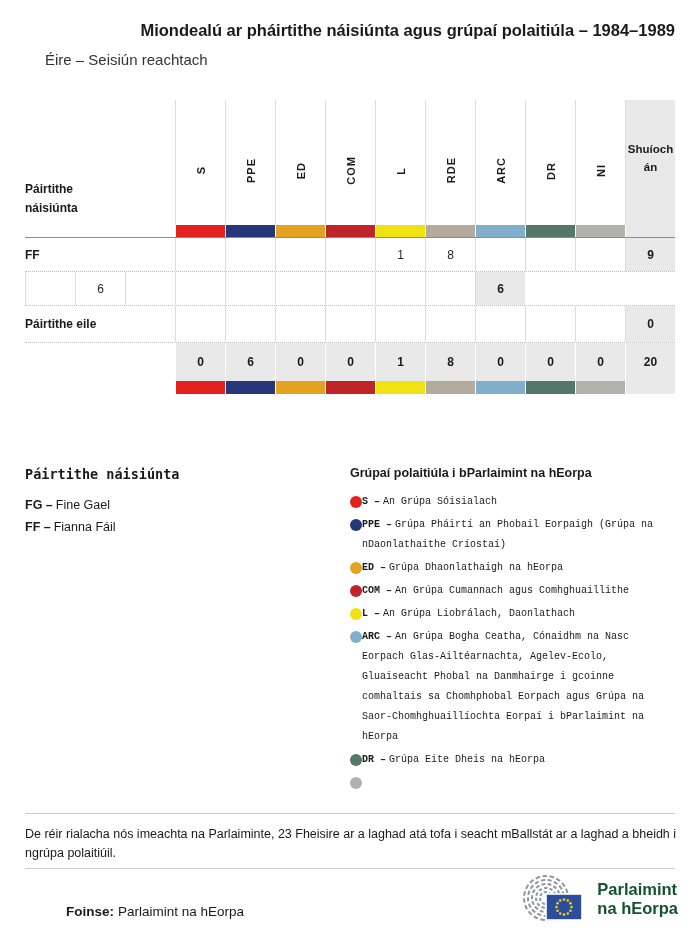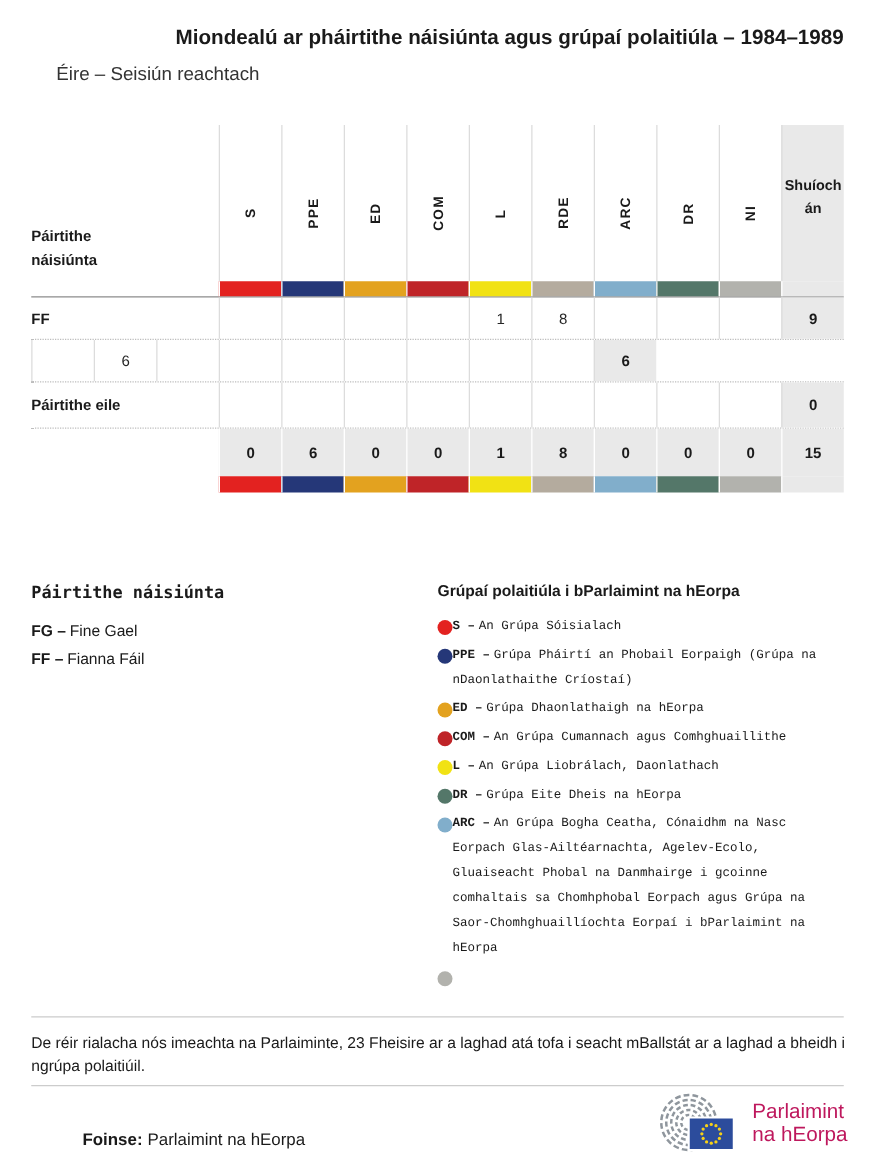--- a/index.html
+++ b/index.html
@@ -60,21 +60,21 @@
 
   
   .hr { left:25px; right:25px; border-top:1px solid #cccccc; height:0; }
   #hr1 { top:813px; }
   #hr2 { top:868px; }
   #note { top:825px; left:25px; width:652px; font-size:12.5px; line-height:1.55; color:#1a1a1a; }
   #source { top:904px; left:25px; font-size:13.5px; color:#1a1a1a; }
   #source b { margin-right:4px;padding-left:41px; }
 
   #logo { top:873px; right:22px; display:flex; align-items:center; }
-  #logo-text { margin-left:9px; font-size:16.5px; font-weight:normal; color:#be185d; line-height:1.15; }
+  #logo-text { margin-left:9px; font-size:16.5px; font-weight:bold; color:#14532d; line-height:1.15; }
 </style>
 </head>
 <body>
 
 <div id="title" class="abs">Miondealú ar pháirtithe náisiúnta agus grúpaí polaitiúla – 1984–1989</div>
 <div id="subtitle" class="abs">Éire – Seisiún reachtach</div>
 
 <div id="table" class="abs">
 
   <div class="trow header-row">
@@ -172,21 +172,21 @@
     <div class="spacer"></div>
     <div class="c">0</div>
     <div class="c">6</div>
     <div class="c">0</div>
     <div class="c">0</div>
     <div class="c">1</div>
     <div class="c">8</div>
     <div class="c">0</div>
     <div class="c">0</div>
     <div class="c">0</div>
-    <div class="c-seat">15</div>
+    <div class="c-seat">20</div>
   </div>
 
   <div class="trow bar-row">
     <div class="spacer"></div>
     <div class="c" style="background-color: rgb(227, 34, 32);"></div>
     <div class="c" style="background-color: rgb(37, 55, 120);"></div>
     <div class="c" style="background-color: rgb(227, 162, 31);"></div>
     <div class="c" style="background-color: rgb(191, 36, 40);"></div>
     <div class="c" style="background-color: rgb(241, 226, 20);"></div>
     <div class="c" style="background-color: rgb(180, 171, 158);"></div>
@@ -220,26 +220,26 @@
   </div>
   <div class="lg-item">
     <span class="lg-dot" style="background-color: rgb(191, 36, 40);"></span>
     <span class="lg-text"><b>COM –</b><span>An Grúpa Cumannach agus Comhghuaillithe</span></span>
   </div>
   <div class="lg-item">
     <span class="lg-dot" style="background-color: rgb(241, 226, 20);"></span>
     <span class="lg-text"><b>L –</b><span>An Grúpa Liobrálach, Daonlathach</span></span>
   </div>
   <div class="lg-item">
+    <span class="lg-dot" style="background-color: rgb(129, 174, 203);"></span>
+    <span class="lg-text"><b>ARC –</b><span>An Grúpa Bogha Ceatha, Cónaidhm na Nasc Eorpach Glas-Ailtéarnachta, Agelev-Ecolo, Gluaiseacht Phobal na Danmhairge i gcoinne comhaltais sa Chomhphobal Eorpach agus Grúpa na Saor-Chomhghuaillíochta Eorpaí i bParlaimint na hEorpa</span></span>
+  </div>
+  <div class="lg-item">
     <span class="lg-dot" style="background-color: rgb(84, 119, 105);"></span>
     <span class="lg-text"><b>DR –</b><span>Grúpa Eite Dheis na hEorpa</span></span>
-  </div>
-  <div class="lg-item">
-    <span class="lg-dot" style="background-color: rgb(129, 174, 203);"></span>
-    <span class="lg-text"><b>ARC –</b><span>An Grúpa Bogha Ceatha, Cónaidhm na Nasc Eorpach Glas-Ailtéarnachta, Agelev-Ecolo, Gluaiseacht Phobal na Danmhairge i gcoinne comhaltais sa Chomhphobal Eorpach agus Grúpa na Saor-Chomhghuaillíochta Eorpaí i bParlaimint na hEorpa</span></span>
   </div>
   <div class="lg-item">
     <span class="lg-dot" style="background-color: rgb(178, 178, 173);"></span>
   </div>
 </div>
 
 <div id="hr1" class="abs hr"></div>
 <div id="note" class="abs">De réir rialacha nós imeachta na Parlaiminte, 23 Fheisire ar a laghad atá tofa i seacht mBallstát ar a laghad a bheidh i ngrúpa polaitiúil.</div>
 <div id="hr2" class="abs hr"></div>
 

